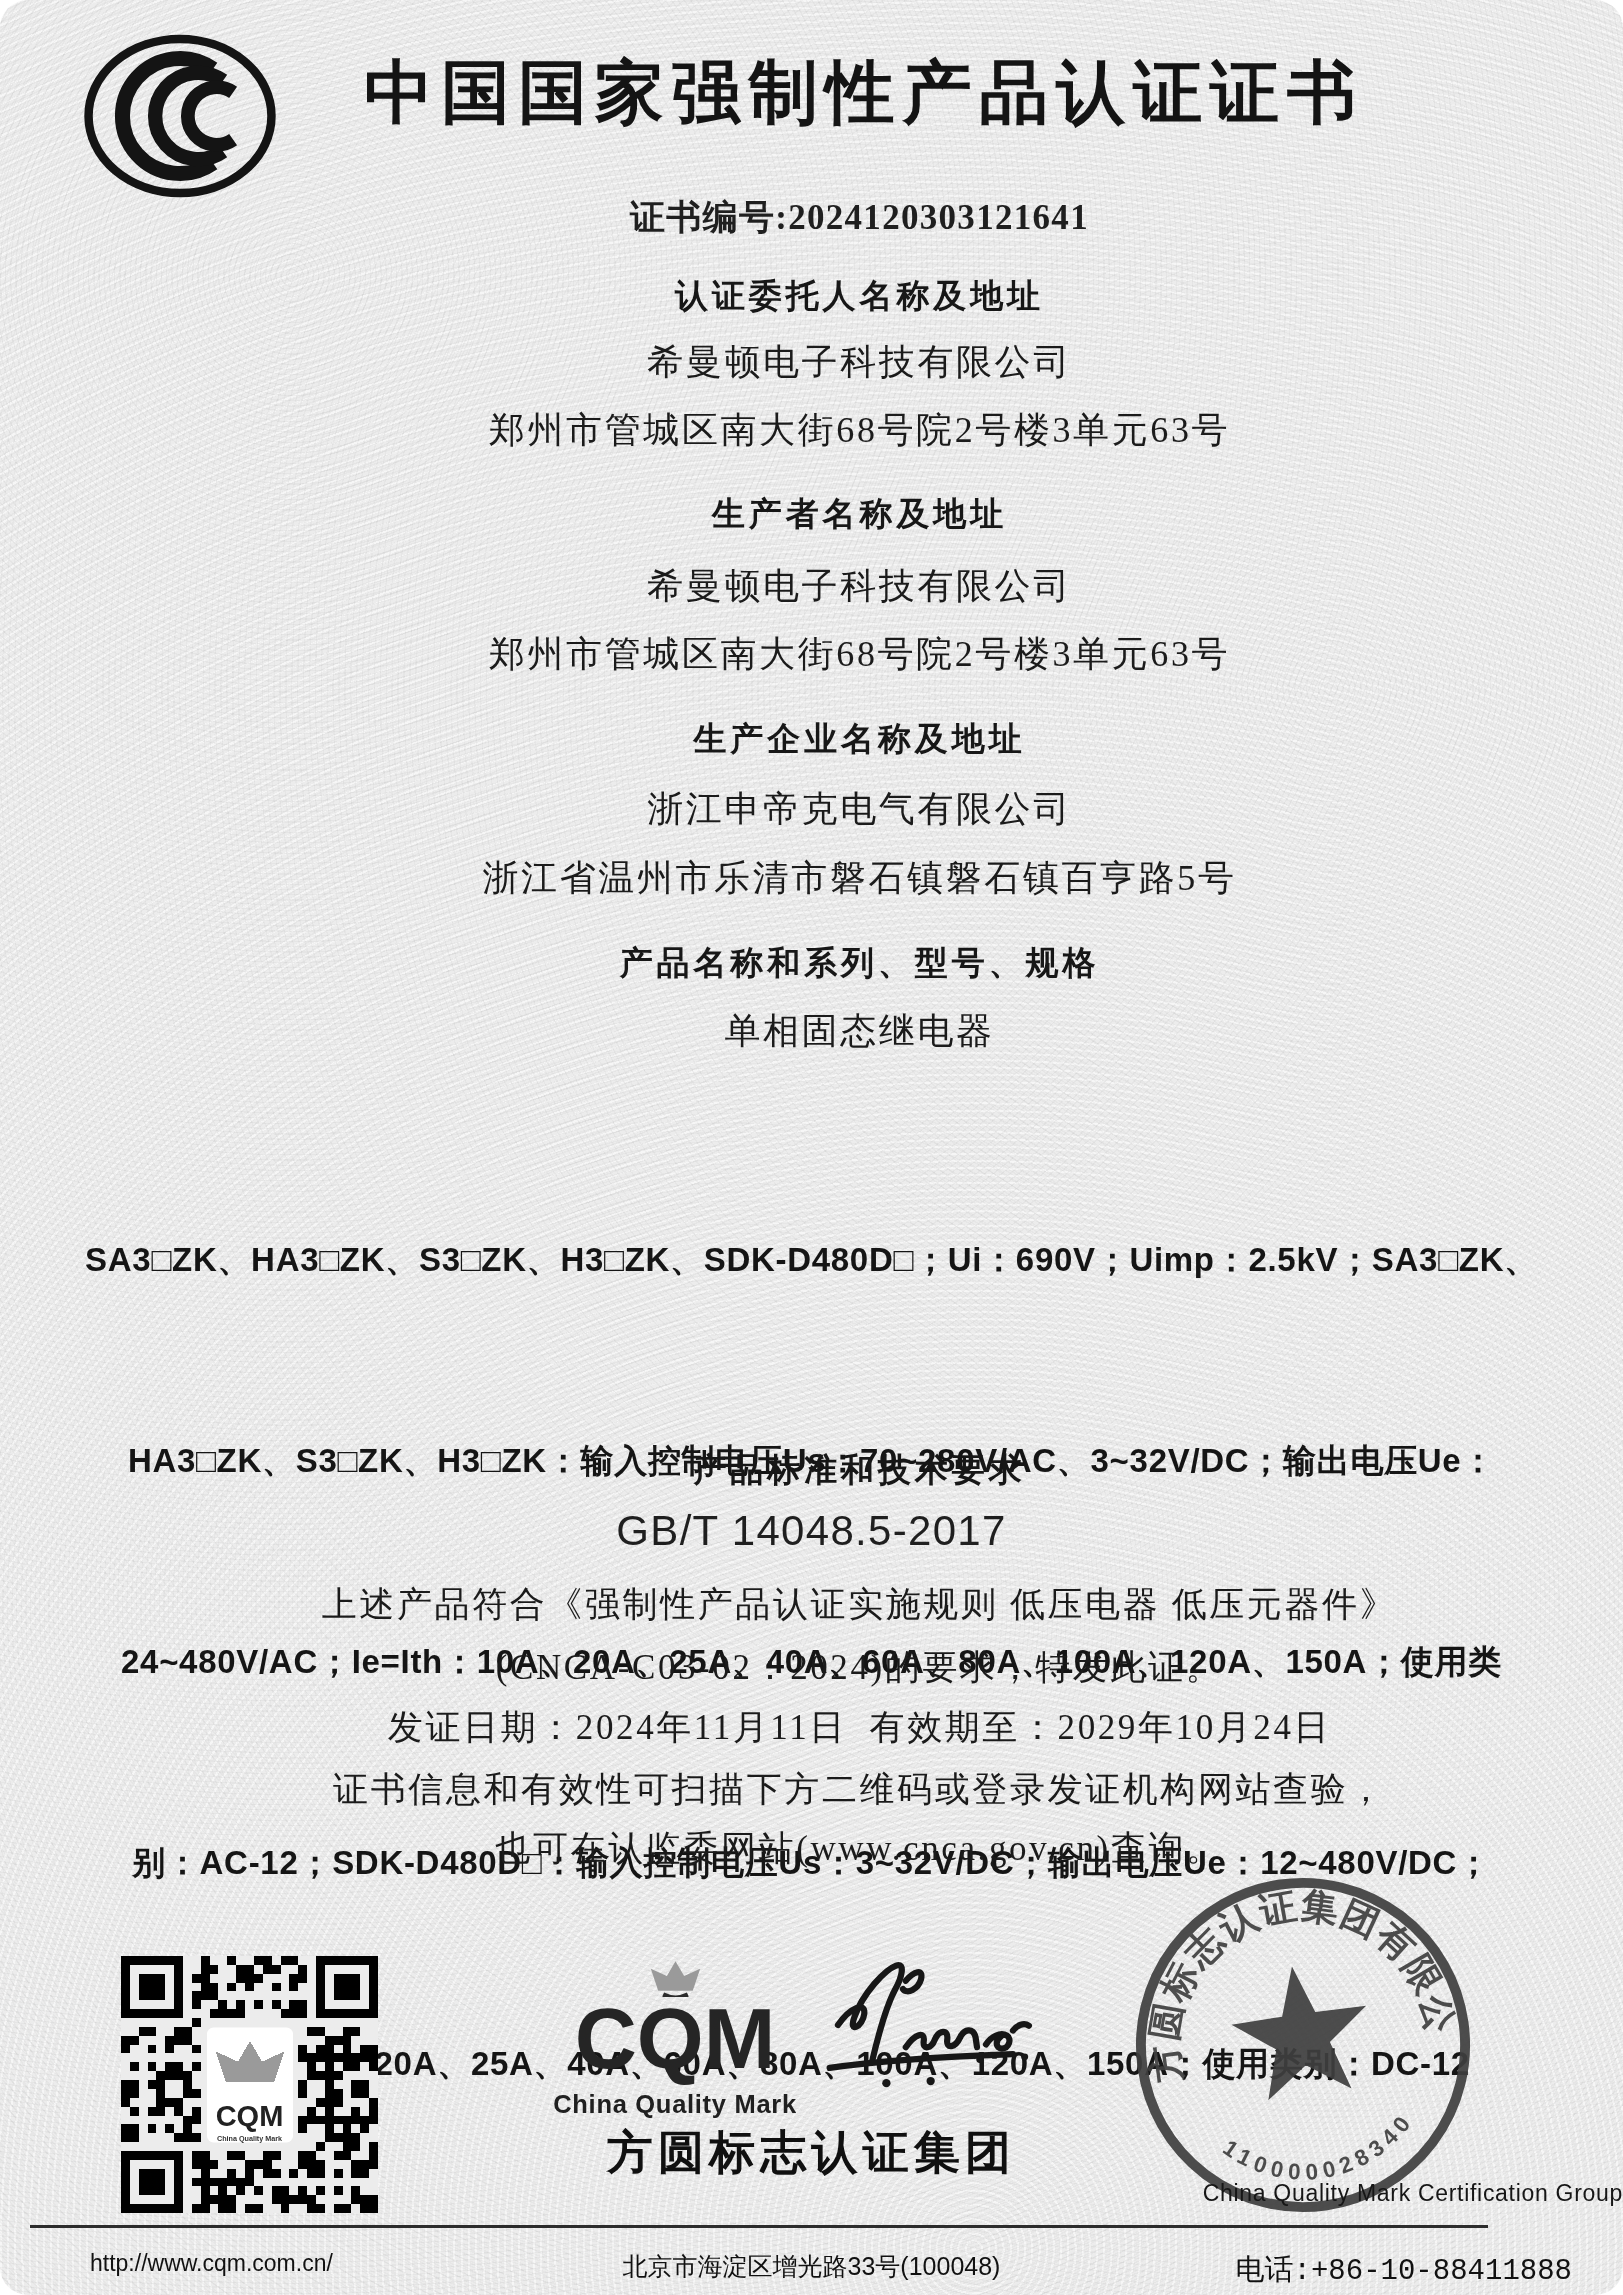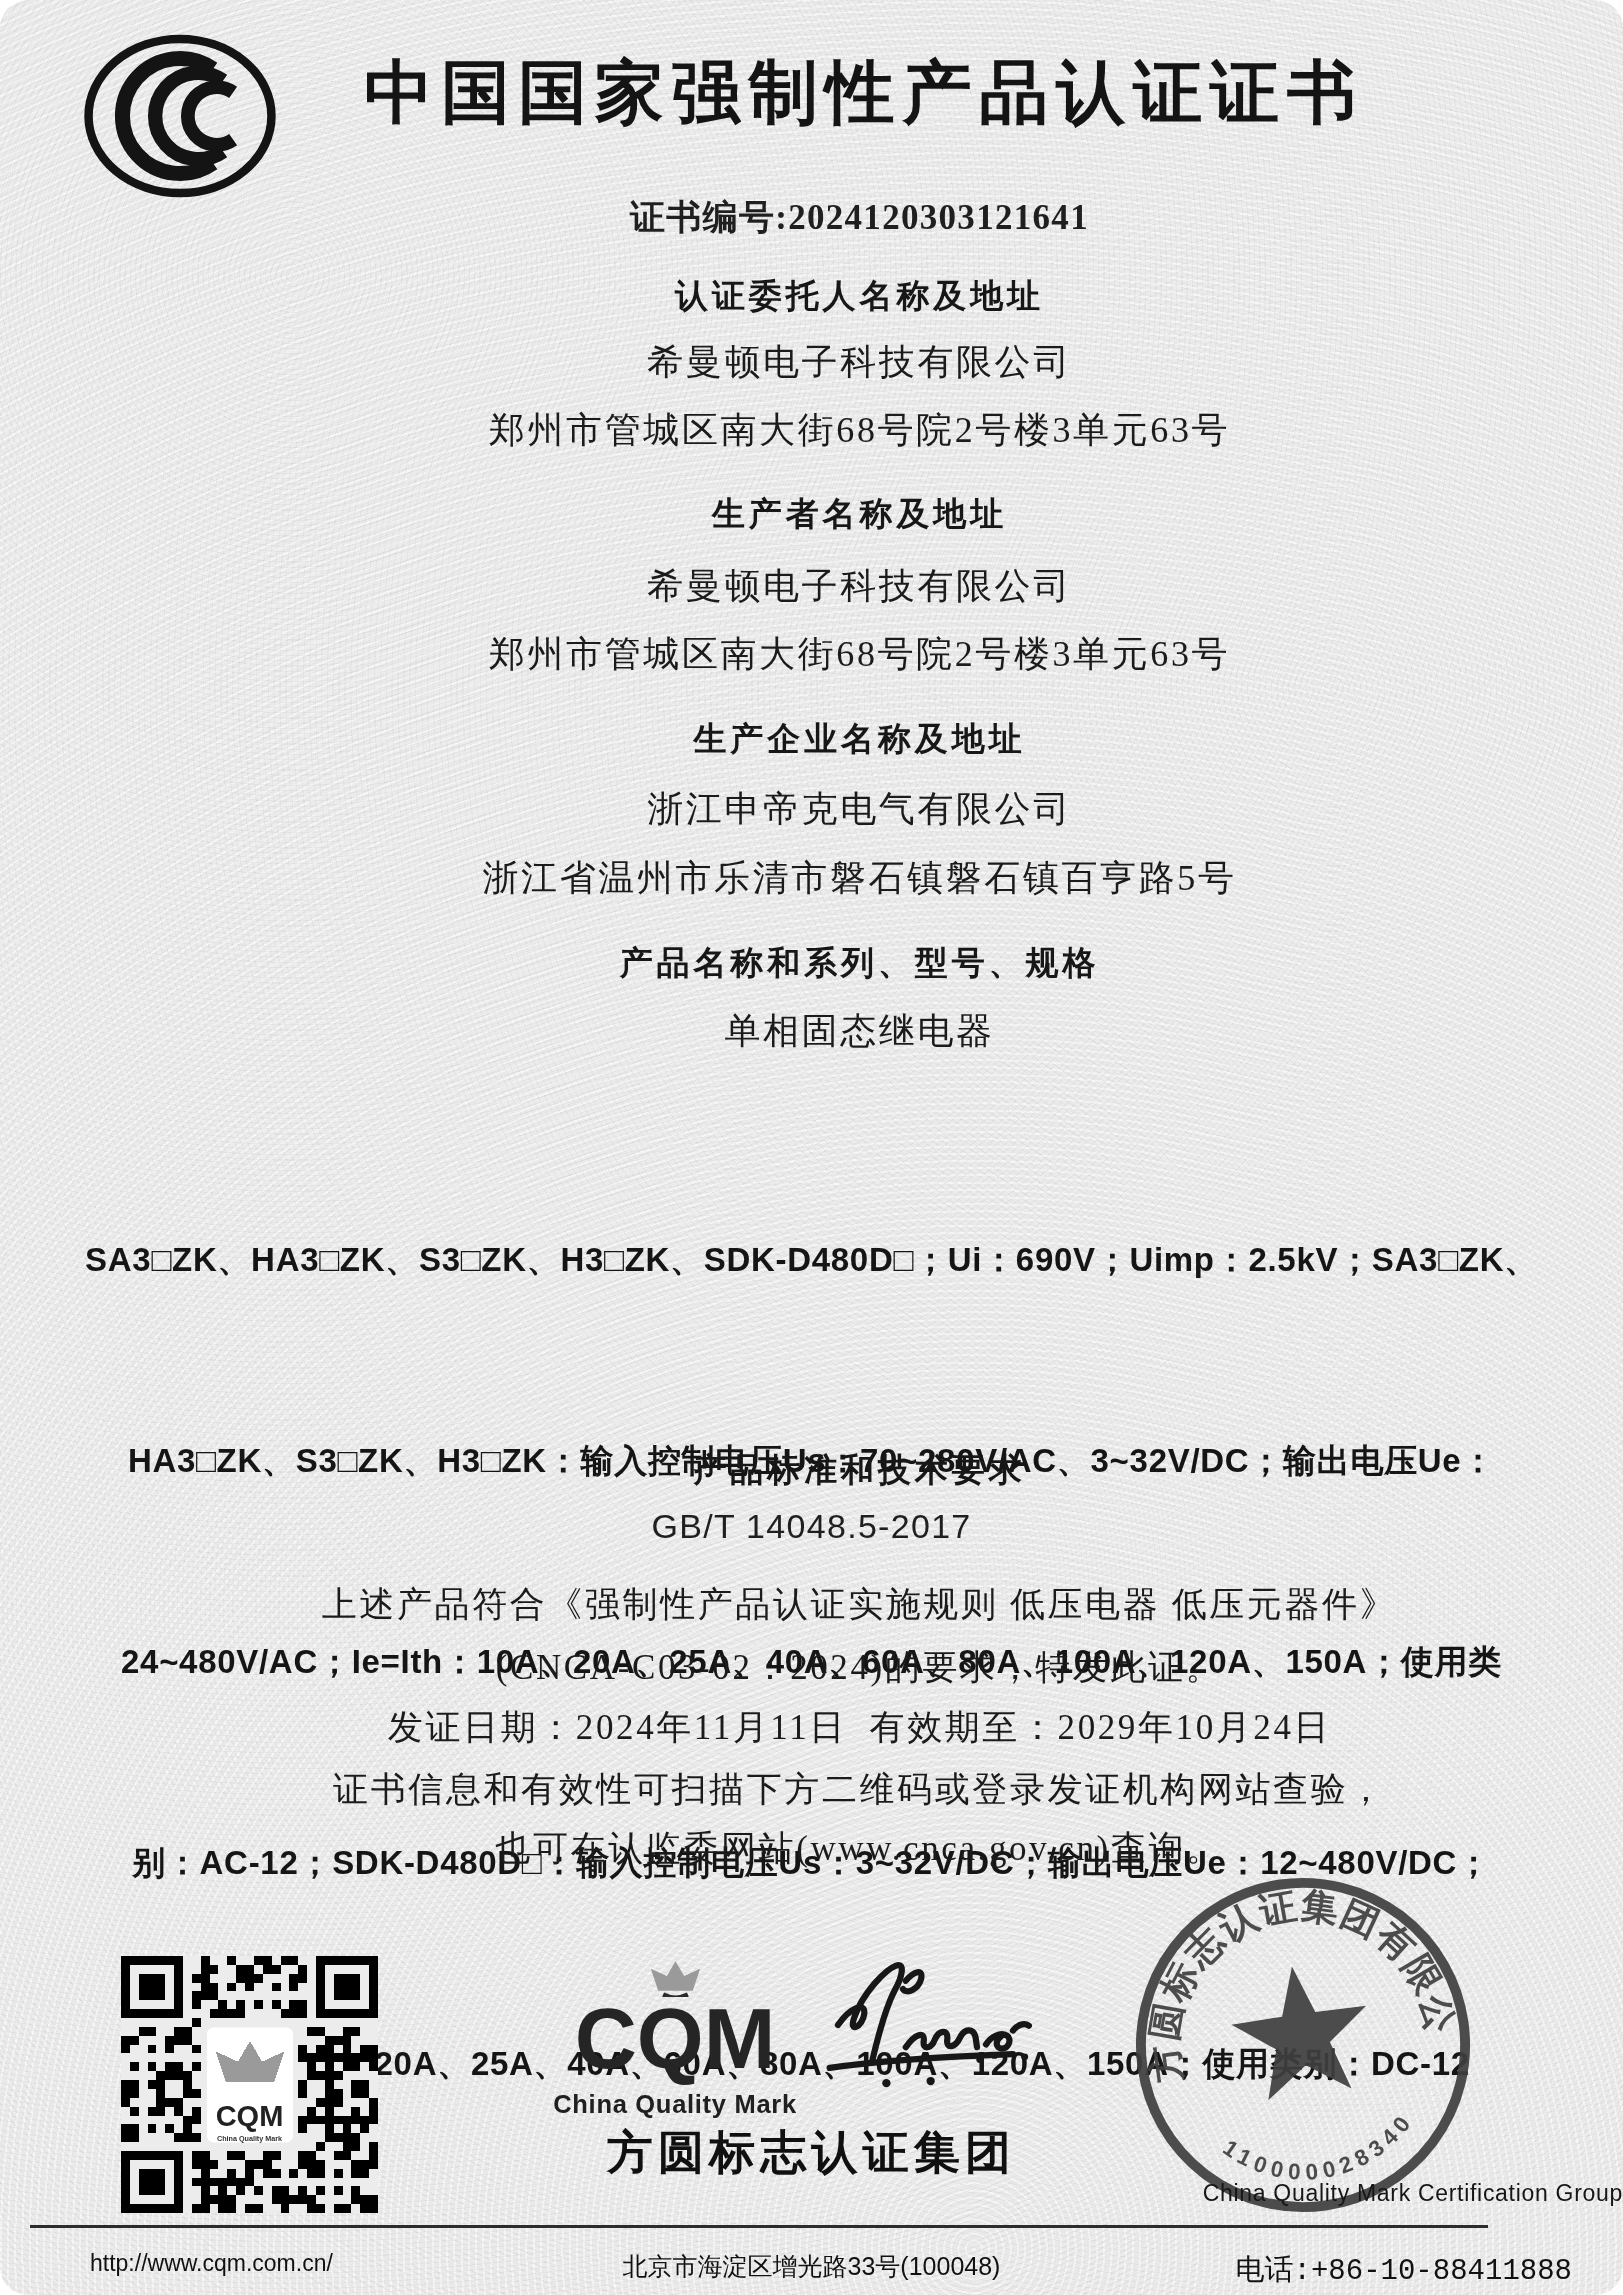--- a/index.html
+++ b/index.html
@@ -89,21 +89,21 @@
 
   <div class="spec hei">
     <div>SA3□ZK、HA3□ZK、S3□ZK、H3□ZK、SDK-D480D□；Ui：690V；Uimp：2.5kV；SA3□ZK、</div>
     <div>HA3□ZK、S3□ZK、H3□ZK：输入控制电压Us：70~280V/AC、3~32V/DC；输出电压Ue：</div>
     <div>24~480V/AC；Ie=Ith：10A、20A、25A、40A、60A、80A、100A、120A、150A；使用类</div>
     <div>别：AC-12；SDK-D480D□：输入控制电压Us：3~32V/DC；输出电压Ue：12~480V/DC；</div>
     <div>Ie=Ith：10A、20A、25A、40A、60A、80A、100A、120A、150A；使用类别：DC-12</div>
   </div>
 
   <div class="cline sec-h kai" style="top:1448px">产品标准和技术要求</div>
-  <div class="cline hei" style="top:1507px;font-size:34px;font-weight:500;letter-spacing:1.3px">GB/T 14048.5-2017</div>
+  <div class="cline hei" style="top:1507px;font-size:42px;font-weight:500;letter-spacing:1.3px">GB/T 14048.5-2017</div>
 
   <div class="cline val kai" style="top:1581px;font-size:35px">上述产品符合《强制性产品认证实施规则 低压电器 低压元器件》</div>
   <div class="cline val kai" style="top:1644px;font-size:35px">(CNCA-C03-02：2024)的要求，特发此证。</div>
 
   <div class="cline val kai" style="top:1704px;font-size:35px">发证日期：2024年11月11日  有效期至：2029年10月24日</div>
 
   <div class="cline val kai" style="top:1766px;font-size:35px">证书信息和有效性可扫描下方二维码或登录发证机构网站查验，</div>
   <div class="cline val kai" style="top:1825px;font-size:35px">也可在认监委网站(www.cnca.gov.cn)查询。</div>
 
   <div class="qr-wrap">

